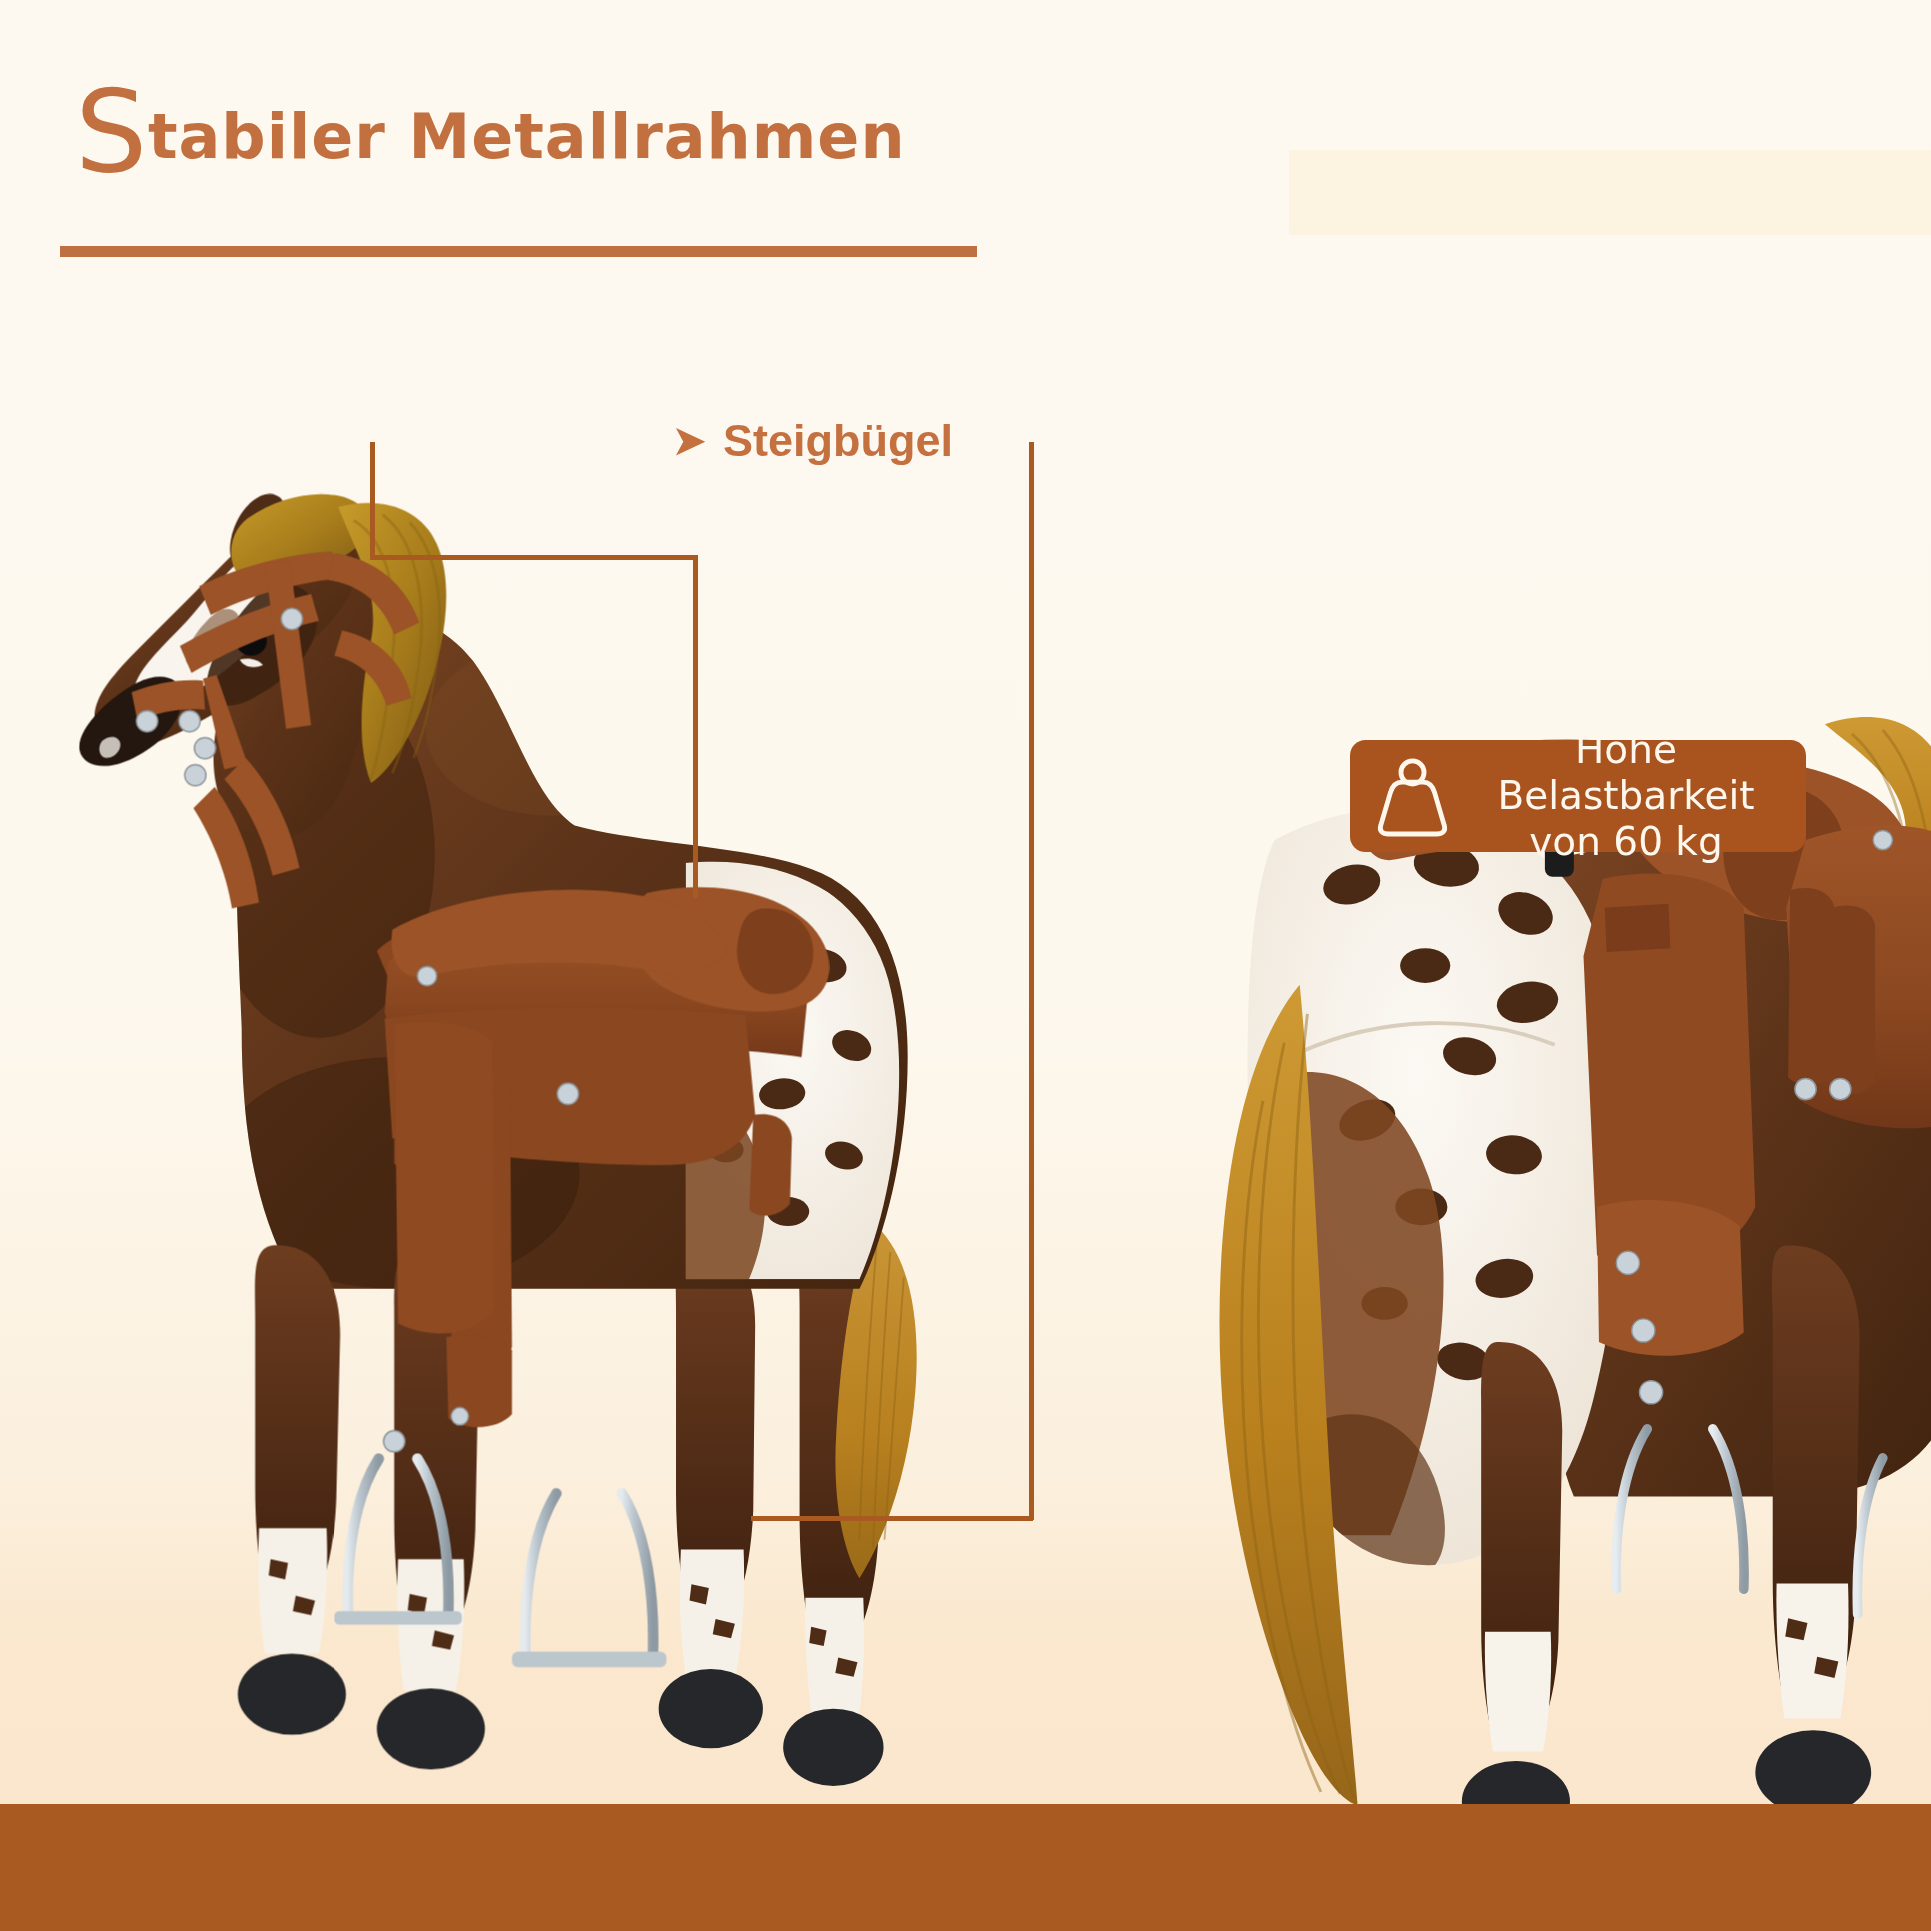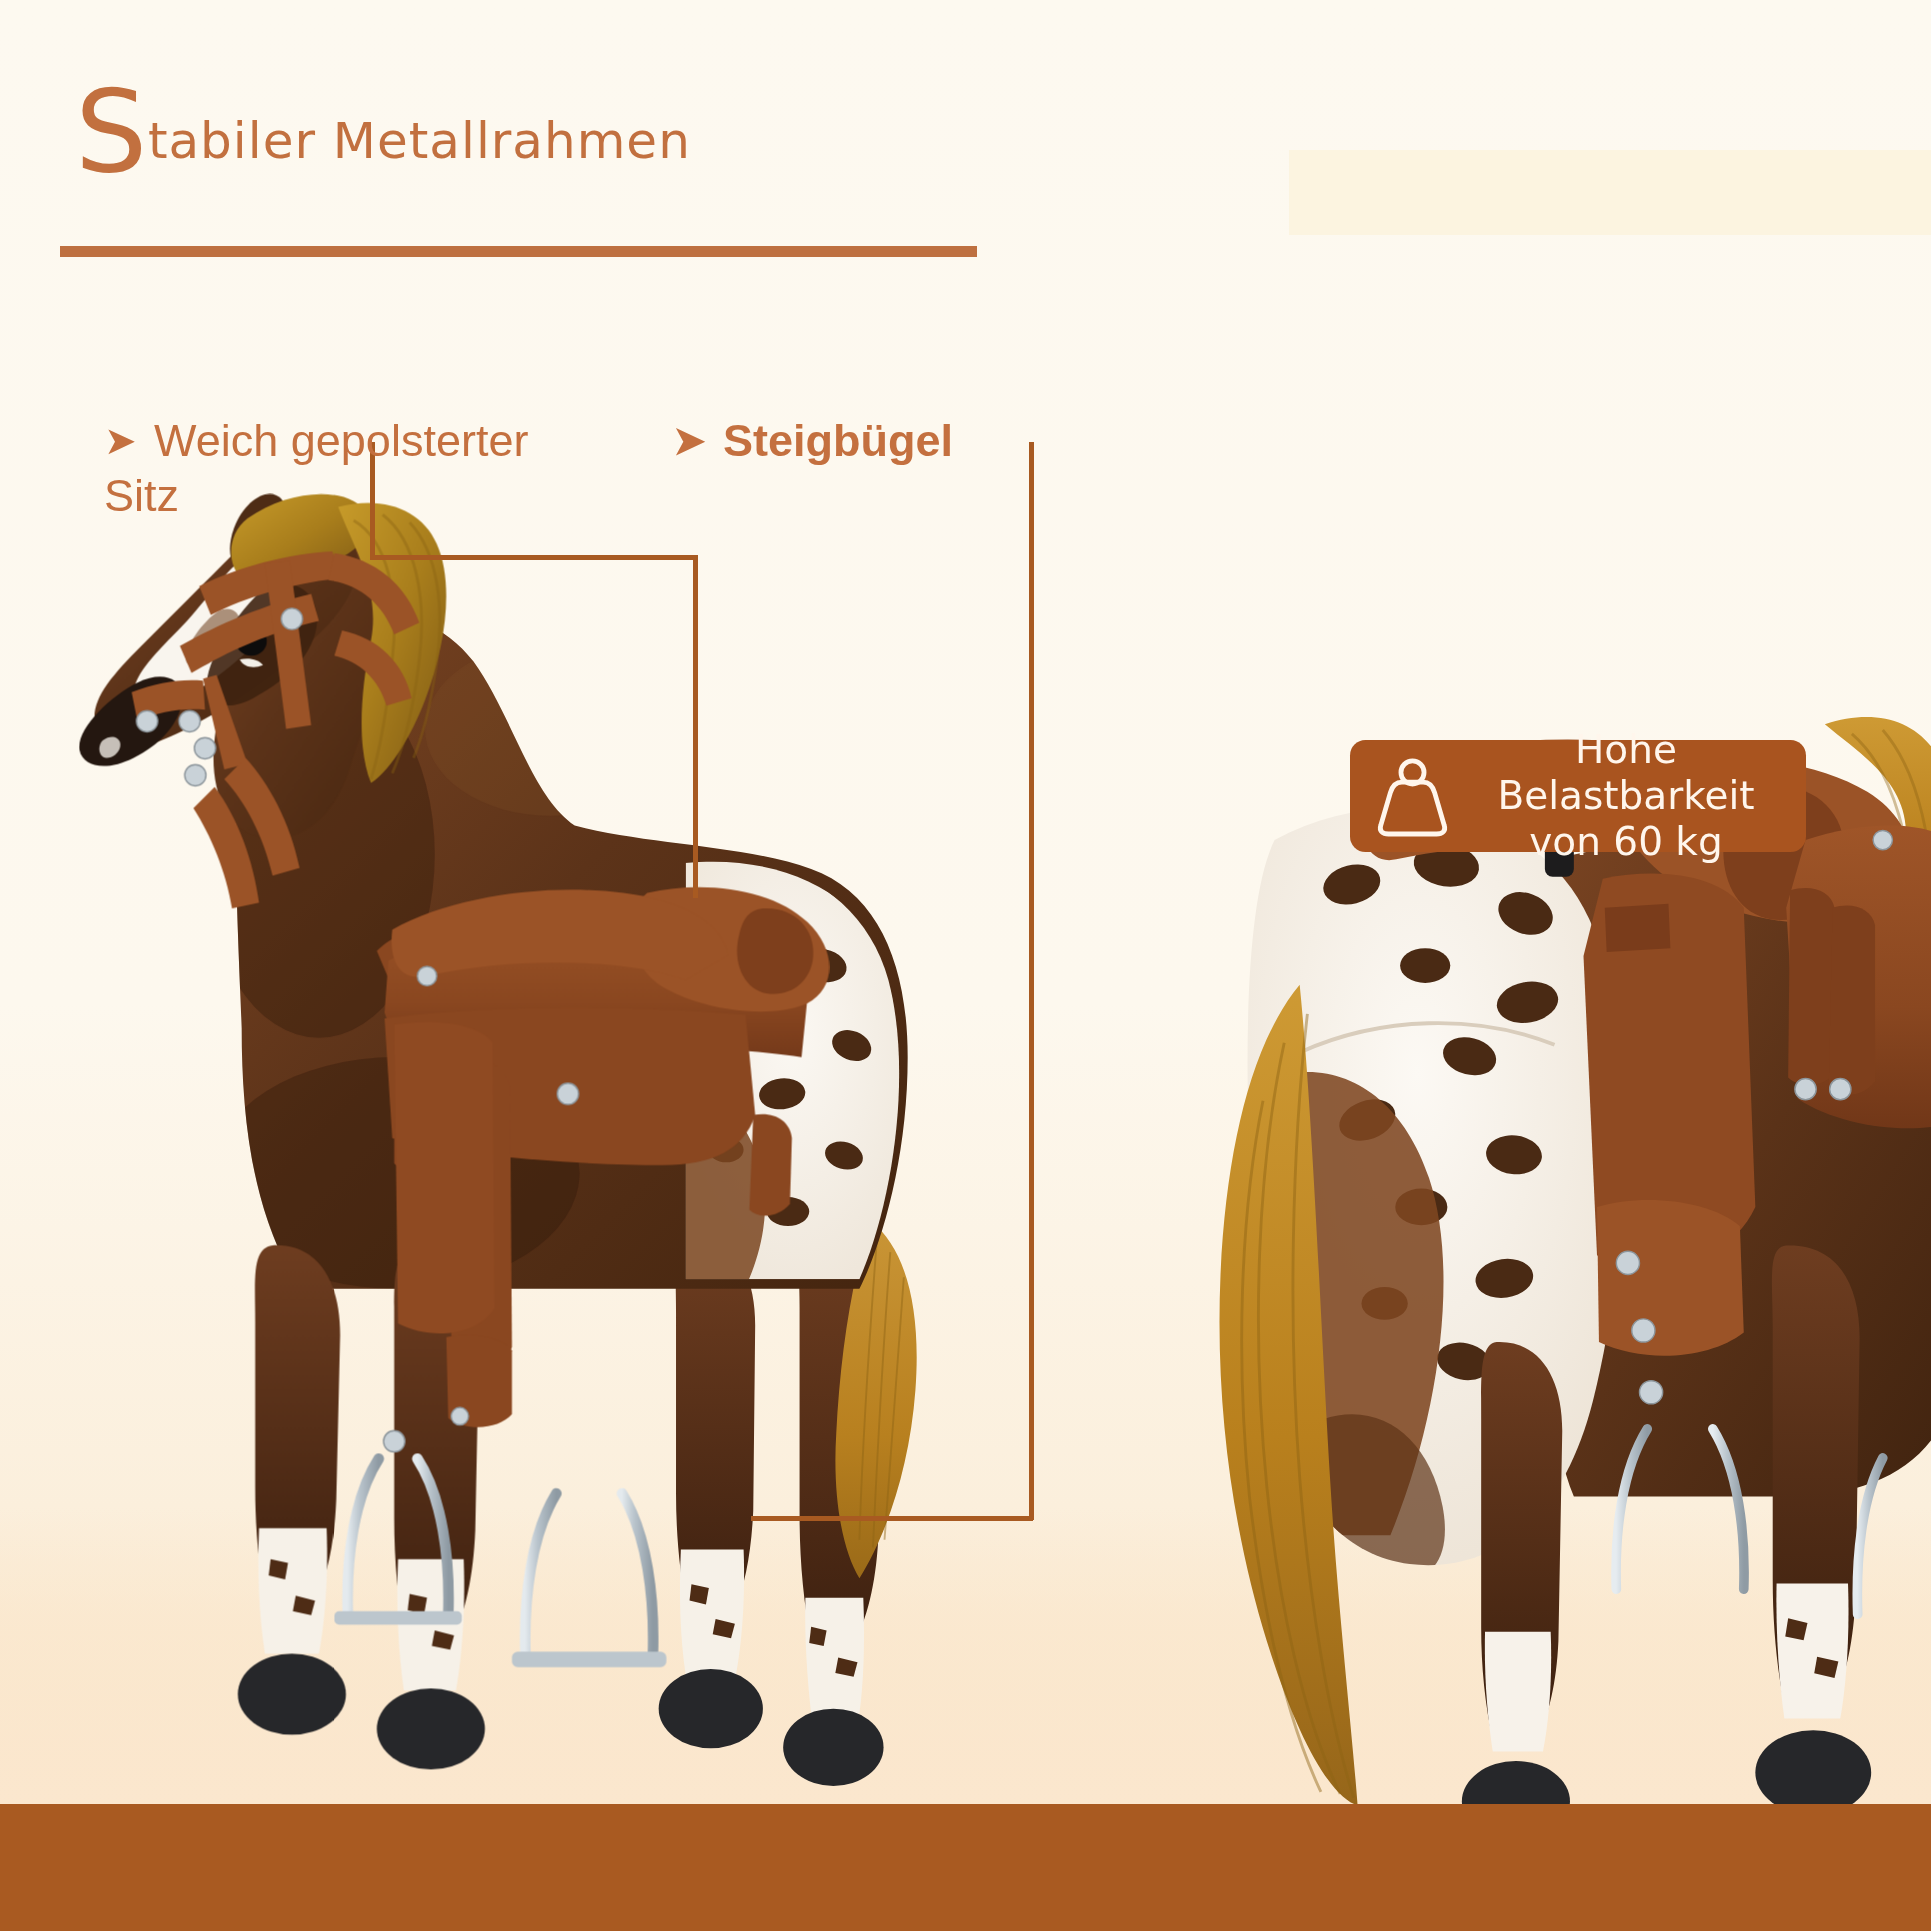--- a/index.html
+++ b/index.html
@@ -15,21 +15,21 @@
     background:linear-gradient(180deg,#FDF9F0 0%,#FDF8EE 52%,#FBEFDC 78%,#FAE6CC 93%,#F9E3C6 100%);}
   .bg-band{position:absolute;left:1289px;top:150px;width:642px;height:85px;background:#FCF4E0;}
   .floor{position:absolute;left:0;right:0;top:1506px;height:299px;
     background:linear-gradient(180deg,rgba(250,230,202,0) 0%,rgba(250,230,202,.55) 40%,#FBE7CE 100%);}
   .bottom-bar{position:absolute;left:0;right:0;bottom:0;height:127px;background:#A95A21;}
 
   
   .title{position:absolute;left:75px;top:75px;white-space:nowrap;
     color:#C2703F;font-family:"DejaVu Sans",sans-serif;letter-spacing:0.5px;}
   .title .cap{font-size:114px;line-height:1;font-weight:400;vertical-align:-13.5px;}
-  .title .rest{font-size:50px;line-height:1;font-weight:400;letter-spacing:1px;margin-top:41px;}
+  .title .rest{font-size:62px;line-height:1;font-weight:700;letter-spacing:1px;margin-top:41px;}
   .title-rule{position:absolute;left:60px;top:246px;width:917px;height:10.6px;background:#BE7040;}
 
   
   .feat{position:absolute;color:#C4703F;font-size:45px;line-height:1.22;
         font-family:"Liberation Sans",sans-serif;font-weight:400;white-space:pre-line;}
   .feat .arrow{display:inline-block;margin-right:17.4px;font-size:39px;vertical-align:1.9px;}
   .feat-1{left:104px;top:359px;width:502px;}
   .feat-2{left:673px;top:359px;width:319px;font-weight:bold;}
   .feat-3{left:1159px;top:359px;width:763px;}
 
@@ -384,24 +384,20 @@
   <div class="ln ln-v" style="left:693px;top:555px;height:343px;"></div>
 
   <div class="ln ln-v" style="left:1029px;top:442px;height:1078px;"></div>
   <div class="ln ln-h" style="left:751px;top:1516px;width:282px;"></div>
 
   <div class="title">
     <span class="cap">S</span><span class="rest">tabiler Metallrahmen</span>
   </div>
   <div class="title-rule"></div>
 
-  <div class="feat feat-1">
-    <span class="arrow">➤</span><span>Weich gepolsterter
-Sitz</span>
-  </div>
   <div class="feat feat-2">
     <span class="arrow">➤</span><span>Steigbügel</span>
   </div>
 
   <div class="badge">
     <svg width="75" height="81" viewBox="0 0 78 84">
       <circle cx="39" cy="17" r="12" fill="none" stroke="#FFF6EC" stroke-width="5"></circle>
       <path d="M28,27 L50,27 C56,27 60,31 62,38 L72,72 C74,78 70,81 64,81 L14,81 C8,81 4,78 6,72 L16,38 C18,31 22,27 28,27 Z" fill="none" stroke="#FFF6EC" stroke-width="5" stroke-linejoin="round"></path>
     </svg>
     <div class="txt">Hohe Belastbarkeit

